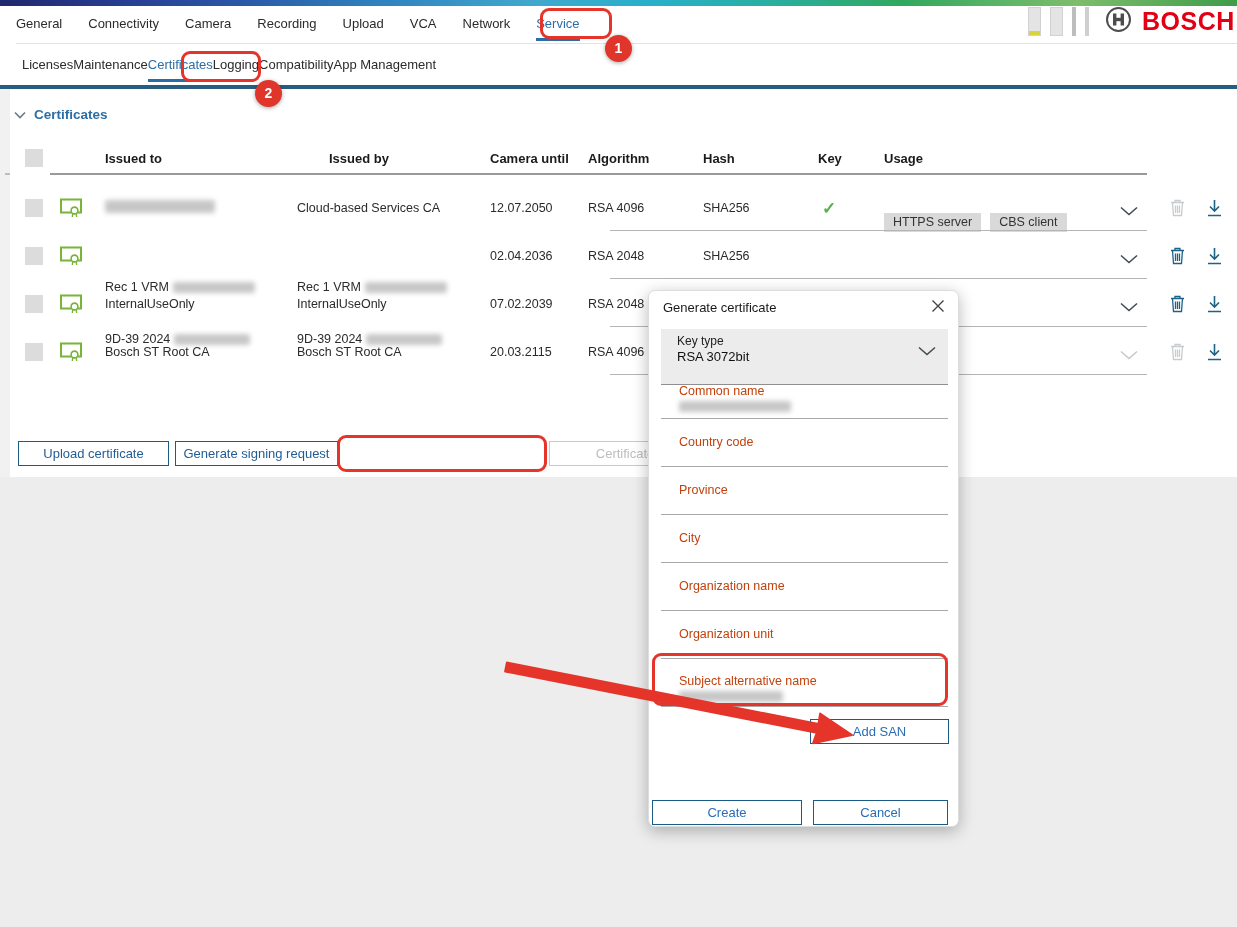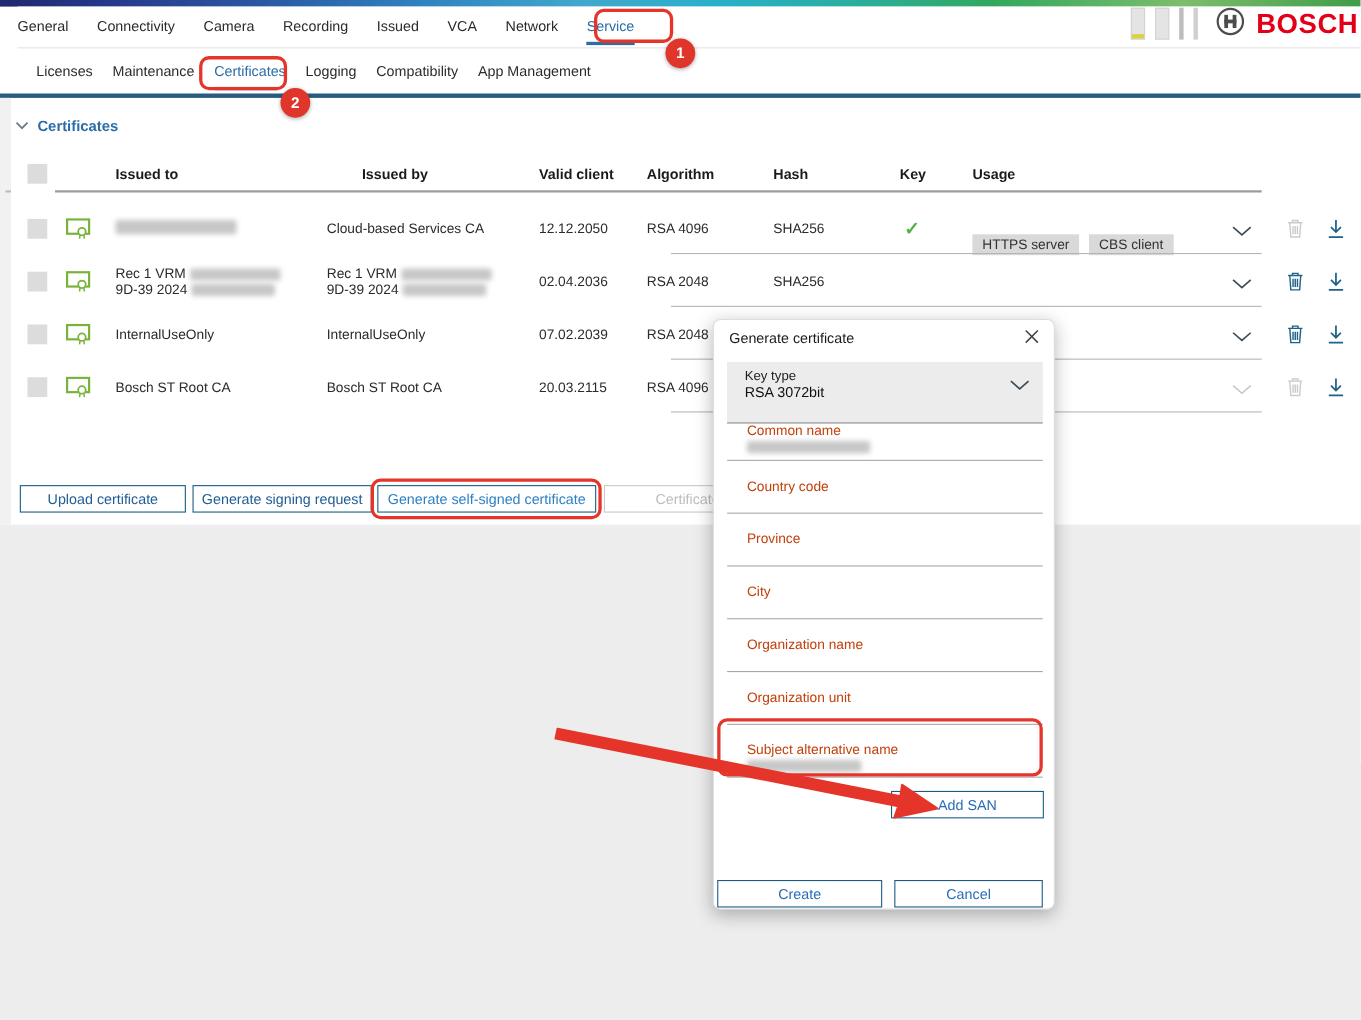--- a/index.html
+++ b/index.html
@@ -28,21 +28,21 @@
   .gauges { position:absolute; top:7px; left:1028px; height:29px; display:flex; align-items:flex-end; gap:9px; }
   .gauge-wide { width:13px; height:29px; background:#e4e4e4; border:1px solid #d2d2d2; position:relative; }
   .gauge-wide .fill { position:absolute; bottom:0; left:0; right:0; height:4px; background:#d8d43e; }
   .gauge-thin { width:4px; height:29px; background:#bdbdbd; }
   .gauge-thin.lighter { background:#cfcfcf; }
   .brand { position:absolute; top:6px; left:1105px; display:flex; align-items:center; gap:10px;justify-content:center; }
   .bosch-word { font-size:25px; font-weight:bold; color:#e30016; letter-spacing:.5px; }
 
   
   .sub-nav { position:absolute; top:48px; left:0; width:1237px; height:37px;
-    display:flex; align-items:center; gap:18px; padding-left:33px; background:#fff; }
+    display:flex; align-items:center; padding-left:22px; background:#fff; }
   .sub-nav .nav-item { font-size:13px; color:#2b2b2b; height:37px; line-height:34px;
     position:relative; cursor:pointer; white-space:nowrap; }
   .sub-nav .nav-item.active { color:#2b6da6; }
   .sub-nav .nav-item.active::after { content:""; position:absolute; left:0; right:8px;
     bottom:3px; height:3px; background:#2b6da6; }
   .blue-divider { position:absolute; top:85px; left:0; width:1237px; height:4px; background:#265d80; }
 
   
   .grey-bottom { position:absolute; top:477px; left:0; width:1237px; height:450px; background:#ededed; }
   .left-gutter { position:absolute; top:89px; left:0; width:10px; height:388px; background:#f1f1f1; }
@@ -52,21 +52,21 @@
 
   .th { position:absolute; font-size:13px; font-weight:bold; color:#1a1a1a; white-space:nowrap; }
   .cell { position:absolute; font-size:12.5px; color:#2b2b2b; white-space:nowrap; }
   .checkbox { position:absolute; width:18px; height:18px; background:#dcdcdc; }
   .header-underline { position:absolute; top:173px; left:50px; width:1097px; height:2px; background:#9a9a9a; }
   .header-dash { position:absolute; top:173px; left:5px; width:5px; height:2px; background:#bdbdbd; }
   .row-underline { position:absolute; left:610px; width:537px; height:1px; background:#b5b5b5; }
 
   .redacted { background:#c7c7c7; border-radius:2px; filter:blur(2.5px); display:inline-block; }
   .two-line { line-height:14px; }
-  .inline-row { display:flex; align-items:center; gap:4px; }
+  .inline-row { display:flex; align-items:center; gap:4px;margin-top:38px; }
 
   .tag { display:inline-block; background:#d9d9d9; color:#333; font-size:12.5px;
     padding:2px 9px 3px; margin-right:9px;margin-top:16px; }
 
   .icon-btn { position:absolute; width:20px; height:20px; cursor:pointer; }
   .check { position:absolute; font-size:17px; color:#55b24a; font-weight:bold; }
 
   
   .btn { position:absolute; height:25px; background:#fff; border:1px solid #1a5c85;
     color:#215d94; font-size:13px; font-family:"Liberation Sans",sans-serif;
@@ -104,21 +104,21 @@
 
 <div class="page">
 
   <div class="gradient-bar"></div>
 
   <div class="top-nav">
     <div class="nav-item">General</div>
     <div class="nav-item">Connectivity</div>
     <div class="nav-item">Camera</div>
     <div class="nav-item">Recording</div>
-    <div class="nav-item">Issued</div>
+    <div class="nav-item">Upload</div>
     <div class="nav-item">VCA</div>
     <div class="nav-item">Network</div>
     <div class="nav-item active">Service</div>
   </div>
 
   <div class="gauges">
     <div class="gauge-wide">
         <div class="fill"></div>
       </div>
     <div class="gauge-wide"></div>
@@ -156,40 +156,40 @@
       <svg width="12" height="8" viewBox="0 0 12 8">
           <polyline points="1,1.5 6,6.5 11,1.5" fill="none" stroke="#6b7b85" stroke-width="1.6"></polyline>
         </svg>
     </span>
     <span class="section-title">Certificates</span>
   </div>
 
   <div class="checkbox" style="left:25px; top:149px;"></div>
   <div class="th" style="left:105px; top:151px;">Issued to</div>
   <div class="th" style="left:297px; top:151px;padding-left:32px;">Issued by</div>
-  <div class="th" style="left:490px; top:151px;">Valid client</div>
+  <div class="th" style="left:490px; top:151px;">Camera until</div>
   <div class="th" style="left:588px; top:151px;">Algorithm</div>
   <div class="th" style="left:703px; top:151px;">Hash</div>
   <div class="th" style="left:818px; top:151px;">Key</div>
   <div class="th" style="left:884px; top:151px;">Usage</div>
   <div class="header-dash"></div>
   <div class="header-underline"></div>
 
   <div>
     <div class="checkbox" style="left:25px; top:199px;"></div>
     <span style="position:absolute; left:60px; top:198px;">
       <svg width="23" height="20" viewBox="0 0 23 20">
           <rect x="1" y="1.5" width="20" height="13" fill="none" stroke="#79b43a" stroke-width="2"></rect>
           <circle cx="14.5" cy="12.5" r="3.4" fill="#fff" stroke="#79b43a" stroke-width="1.6"></circle>
           <path d="M12.8 15.5 L12.3 19 M16.2 15.5 L16.7 19" stroke="#79b43a" stroke-width="1.4" fill="none"></path>
         </svg>
     </span>
     <span class="redacted" style="position:absolute; left:105px; top:200px; width:110px; height:13px;"></span>
     <div class="cell" style="left:297px; top:201px;">Cloud-based Services CA</div>
-    <div class="cell" style="left:490px; top:201px;">12.12.2050</div>
+    <div class="cell" style="left:490px; top:201px;">12.07.2050</div>
     <div class="cell" style="left:588px; top:201px;">RSA 4096</div>
     <div class="cell" style="left:703px; top:201px;">SHA256</div>
     <span class="check" style="left:822px; top:198px;">✓</span>
     <div class="cell" style="left:884px; top:197px;">
       <span class="tag">HTTPS server</span><span class="tag">CBS client</span>
     </div>
     <span class="icon-btn" style="left:1120px; top:202px;">
       <svg width="18" height="10" viewBox="0 0 18 10">
           <polyline points="1,1.5 9,8.5 17,1.5" fill="none" stroke="#3c4b54" stroke-width="1.5"></polyline>
         </svg>
@@ -314,21 +314,20 @@
     </span>
     <span class="icon-btn" style="left:1206px; top:343px;">
       <svg width="17" height="18" viewBox="0 0 17 18">
           <path d="M8.5 1 v10 M4 7.5 l4.5 4.5 l4.5 -4.5 M2 16.5 h13" fill="none" stroke="#1f6287" stroke-width="1.6"></path>
         </svg>
     </span>
   </div>
 
   <button class="btn" style="left:18px; top:441px; width:151px;">Upload certificate</button>
   <button class="btn" style="left:175px; top:441px; width:163px;">Generate signing request</button>
-  <button class="btn bright" style="left:343px; top:441px; width:199px;">Generate self-signed certificate</button>
   <button class="btn disabled" style="left:549px; top:441px; width:168px; z-index:1;">Certificate W</button>
 
   <div class="dialog">
     <div class="dialog-title">Generate certificate</div>
     <span class="dialog-close">
       <svg width="14" height="14" viewBox="0 0 14 14">
           <path d="M1.5 1.5 L12.5 12.5 M12.5 1.5 L1.5 12.5" stroke="#444" stroke-width="1.4"></path>
         </svg>
     </span>
 

